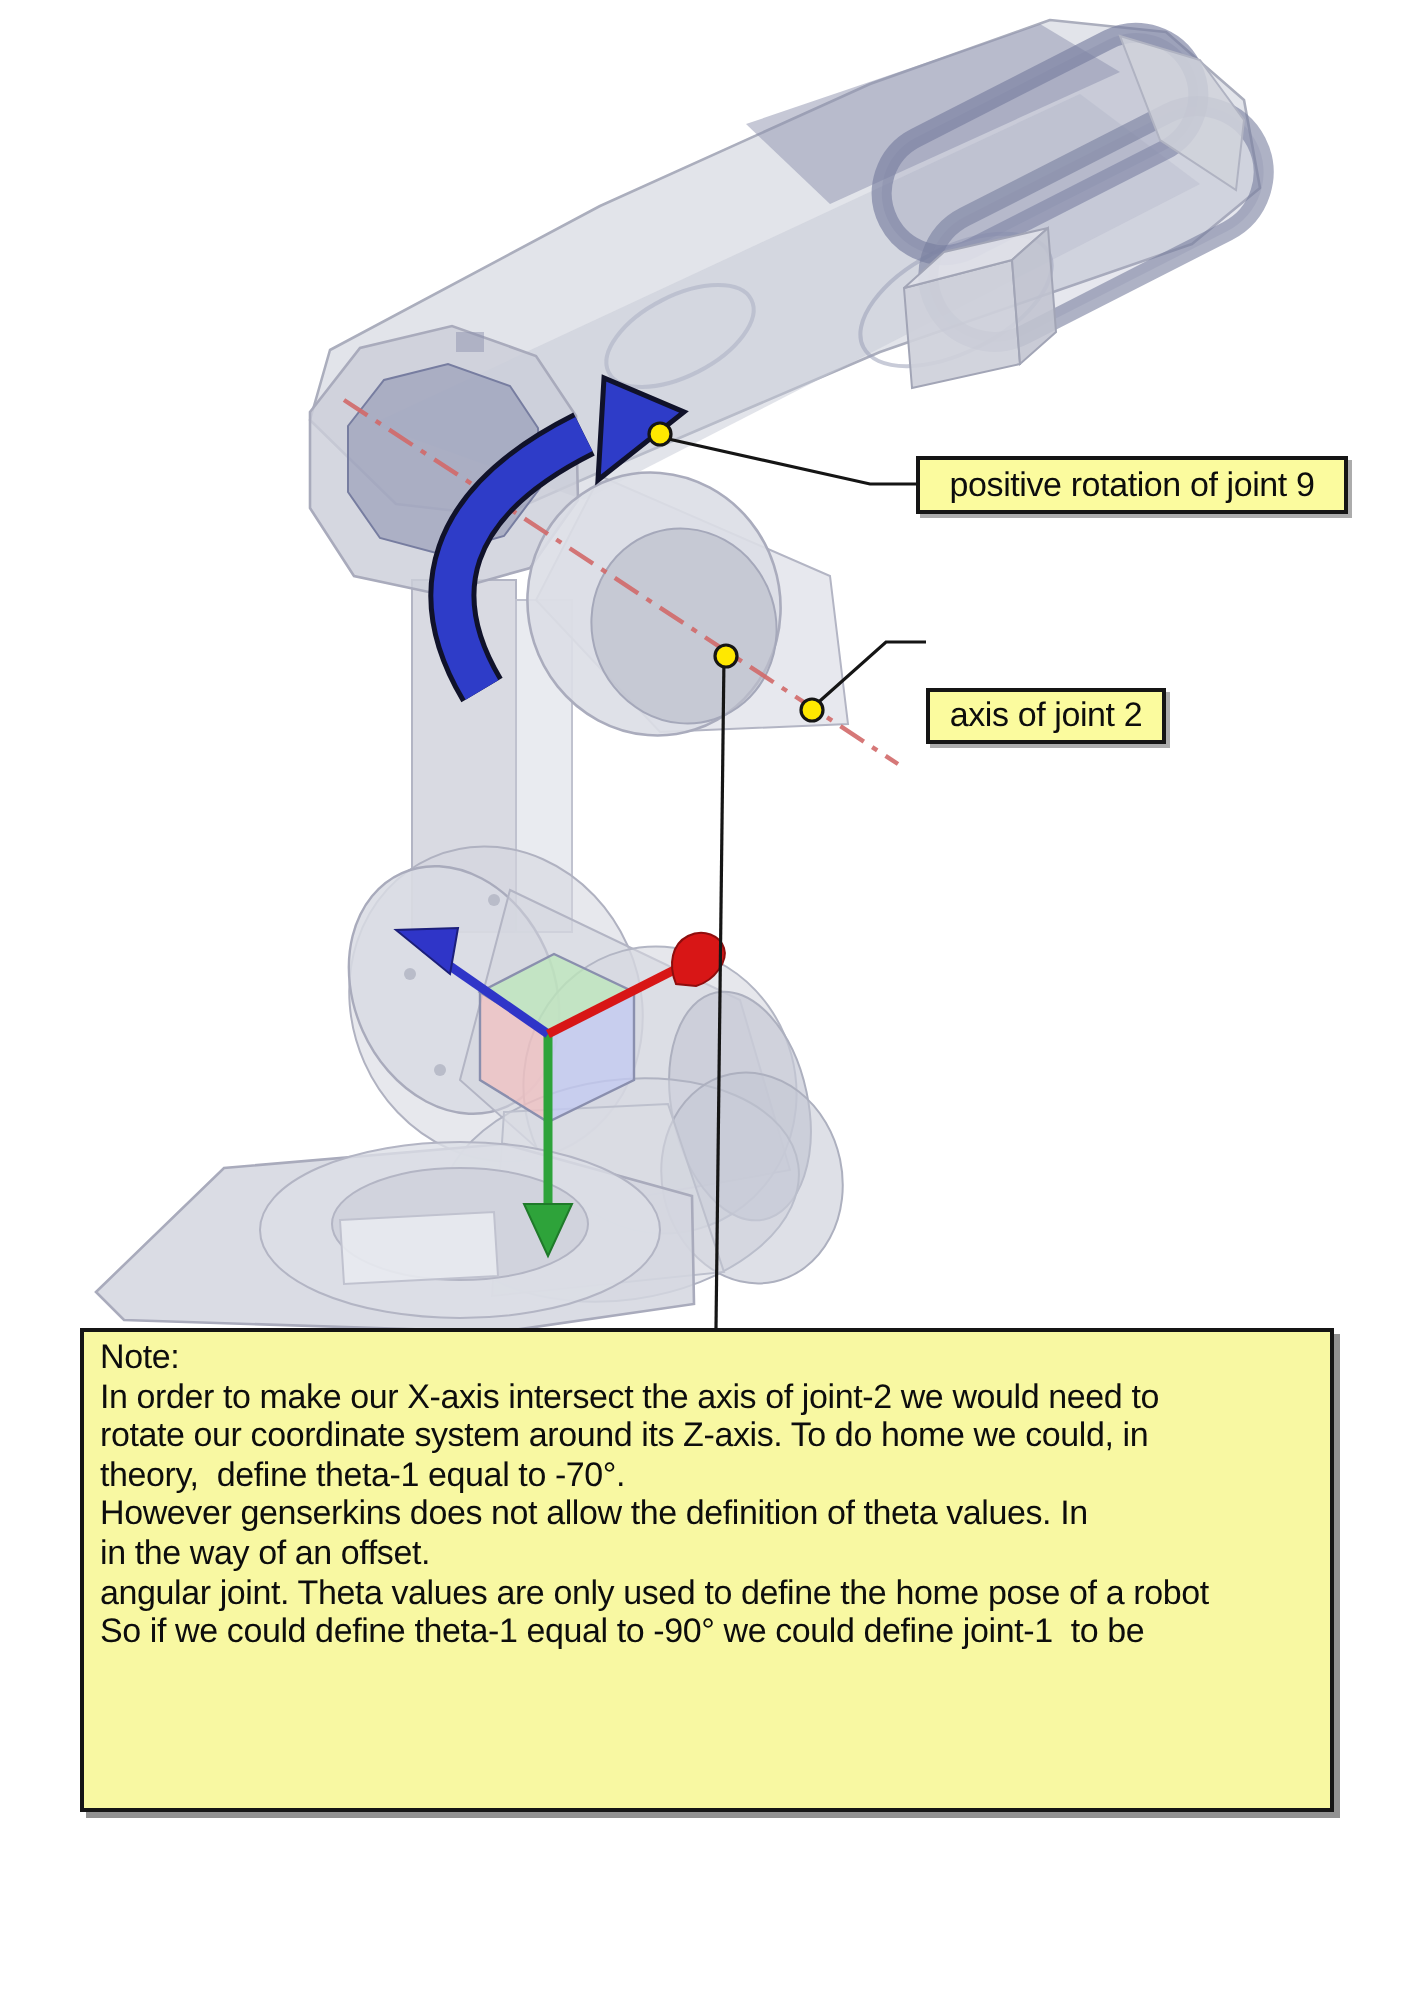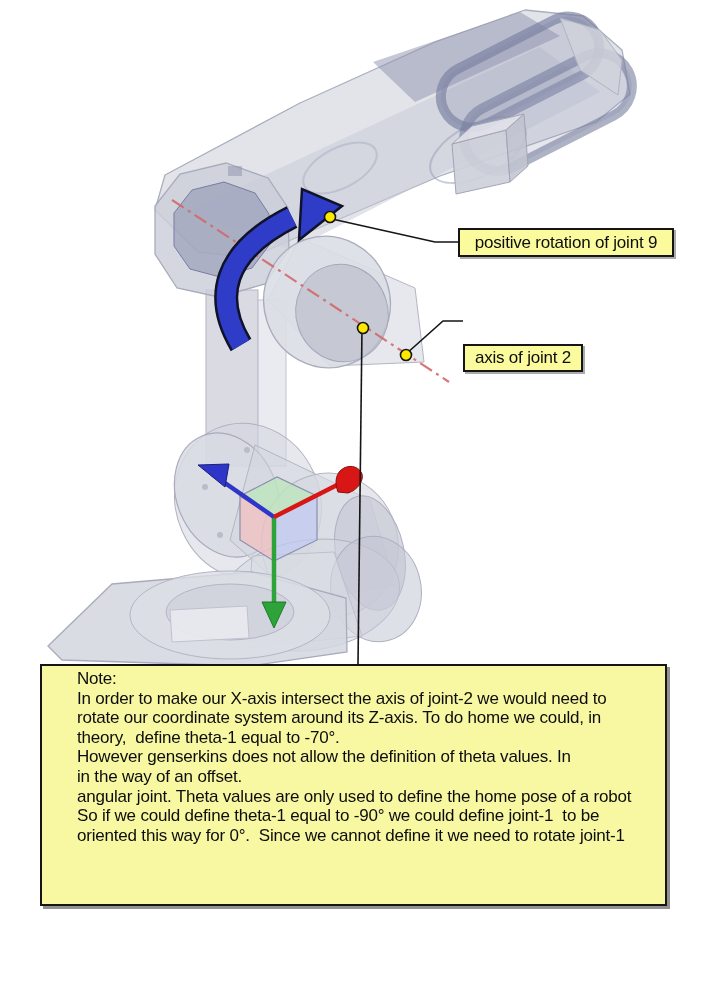--- a/index.html
+++ b/index.html
@@ -60,21 +60,20 @@
     background: var(--note_yellow, #f8f8a2);
     color: #0d0d0d;
     padding: 3px 0 0 8px;
     box-shadow: 3px 3px 0 rgba(55,55,55,0.55);
   }
   .note-line {
     font-size: 17px;
     line-height: 19.6px;
     letter-spacing: -0.2px;
     white-space: pre;
-    margin-left: 27px;
   }
 </style>
 </head>
 <body>
 
 <div id="stage">
 
   <svg id="robot-svg" viewBox="0 0 707 1000" xmlns="http://www.w3.org/2000/svg">
 
     <g stroke-linejoin="round">
@@ -181,16 +180,15 @@
 
   <div id="note-box">
     <div class="note-line">Note:</div>
     <div class="note-line">In order to make our X-axis intersect the axis of joint-2 we would need to</div>
     <div class="note-line">rotate our coordinate system around its Z-axis. To do home we could, in</div>
     <div class="note-line">theory,  define theta-1 equal to -70°.</div>
     <div class="note-line">However genserkins does not allow the definition of theta values. In</div>
     <div class="note-line">in the way of an offset.</div>
     <div class="note-line">angular joint. Theta values are only used to define the home pose of a robot</div>
     <div class="note-line">So if we could define theta-1 equal to -90° we could define joint-1  to be</div>
-    <div class="note-line">oriented this way for 0°.  Since we cannot define it we need to rotate joint-1</div>
   </div>
 
 </div>
 
 </body></html>

